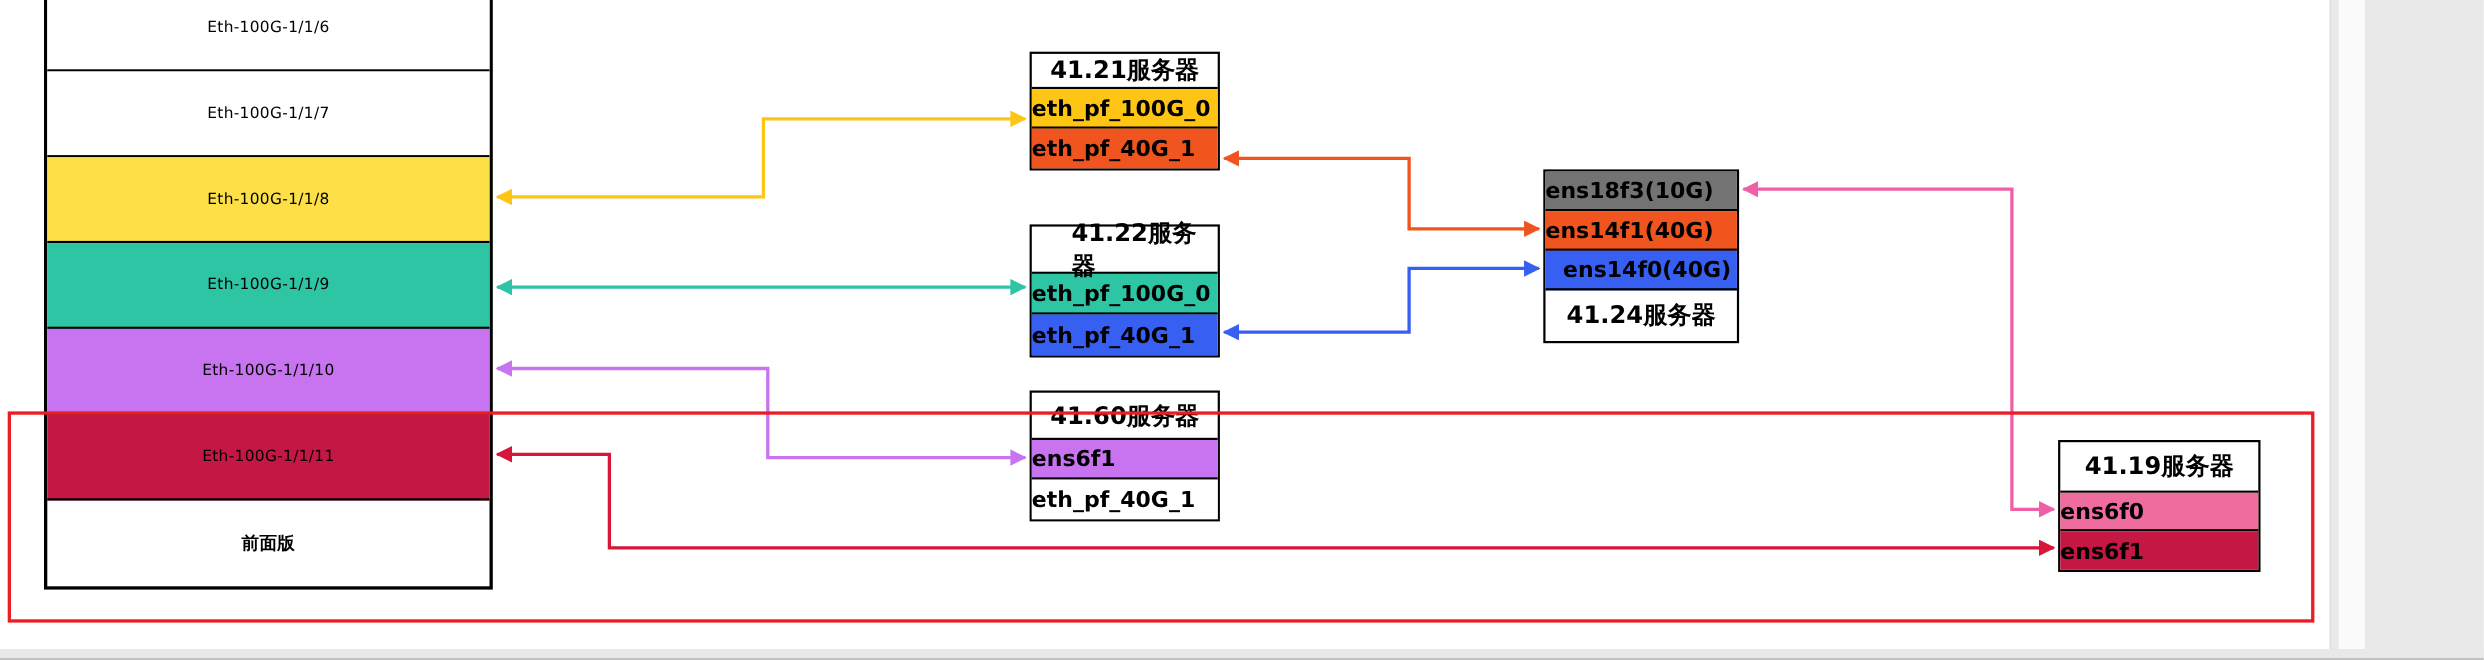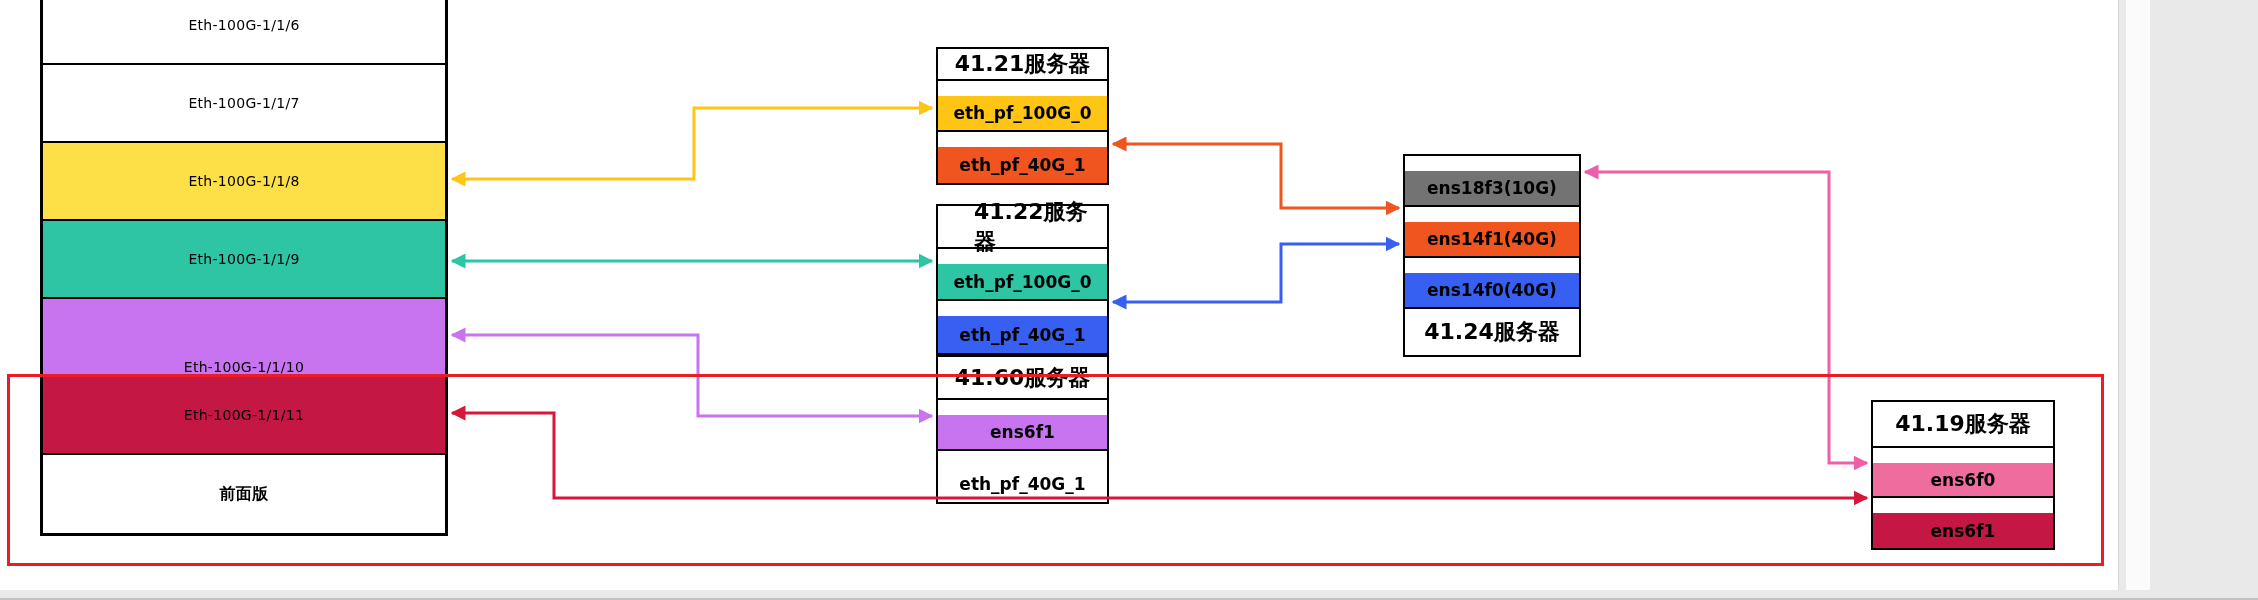--- a/index.html
+++ b/index.html
@@ -21,22 +21,22 @@
   .port { height:78px; display:flex; align-items:center; justify-content:center;
           border-bottom:2px solid #000; font-size:14px; letter-spacing:.3px; }
   .port:last-child { border-bottom:none; }
   .front-label { font-weight:bold; font-size:16px; }
 
   
   .server { position:absolute; background:#fff; border:2px solid #000; }
   .srv-title { display:flex; align-items:center; justify-content:center;
                font-size:22px; font-weight:bold; border-bottom:2px solid #000; }
   .srv-title.at-bottom { border-bottom:none; border-top:0; }
-  .nic { display:flex; align-items:center; justify-content:center;
-         font-size:17px; font-weight:bold; border-bottom:2px solid #000;margin-top:15px; }
+  .nic { display:flex; align-items:center; 
+         font-size:20px; font-weight:bold; border-bottom:2px solid #000; }
   .server > div:last-child { border-bottom:none; }
 
   
   .wires { position:absolute; left:0; top:0; width:2118px; height:590px; pointer-events:none; z-index:5; }
 
   
   .highlight { position:absolute; left:7px; top:374px; width:2097px; height:192px;
                border:3px solid #ec1c24; z-index:6; background:transparent; }
 </style>
 </head>
@@ -52,21 +52,21 @@
       </div>
       <div class="port" style="background: rgb(255, 255, 255);">
         <span>Eth-100G-1/1/7</span>
       </div>
       <div class="port" style="background: #fde047;">
         <span>Eth-100G-1/1/8</span>
       </div>
       <div class="port" style="background: rgb(46, 197, 165);">
         <span>Eth-100G-1/1/9</span>
       </div>
-      <div class="port" style="background: rgb(200, 115, 240); align-items: flex-end;">
+      <div class="port" style="background: rgb(200, 115, 240);">
         <span>Eth-100G-1/1/10</span>
       </div>
       <div class="port" style="background: rgb(197, 23, 67);">
         <span>Eth-100G-1/1/11</span>
       </div>
       <div class="port">
         <span class="front-label">前面版</span>
       </div>
     </div>
 
@@ -106,21 +106,21 @@
       </div>
     </div>
 
     <div class="server" style="left:1403px; top:154px; width:178px;">
       <div class="nic" style="height: 36px; background: #737373;">
         <span>ens18f3(10G)</span>
       </div>
       <div class="nic" style="height: 36px; background: rgb(240, 84, 31);">
         <span>ens14f1(40G)</span>
       </div>
-      <div class="nic" style="height: 36px; background: rgb(55, 96, 242);">
+      <div class="nic" style="height: 36px; background: rgb(55, 96, 242); padding-left: 16px;">
         <span>ens14f0(40G)</span>
       </div>
       <div class="srv-title at-bottom" style="height:46px;">
         <span>41.24服务器</span>
       </div>
     </div>
 
     <div class="server" style="left:1871px; top:400px; width:184px;">
       <div class="srv-title" style="height:46px;">
         <span>41.19服务器</span>

